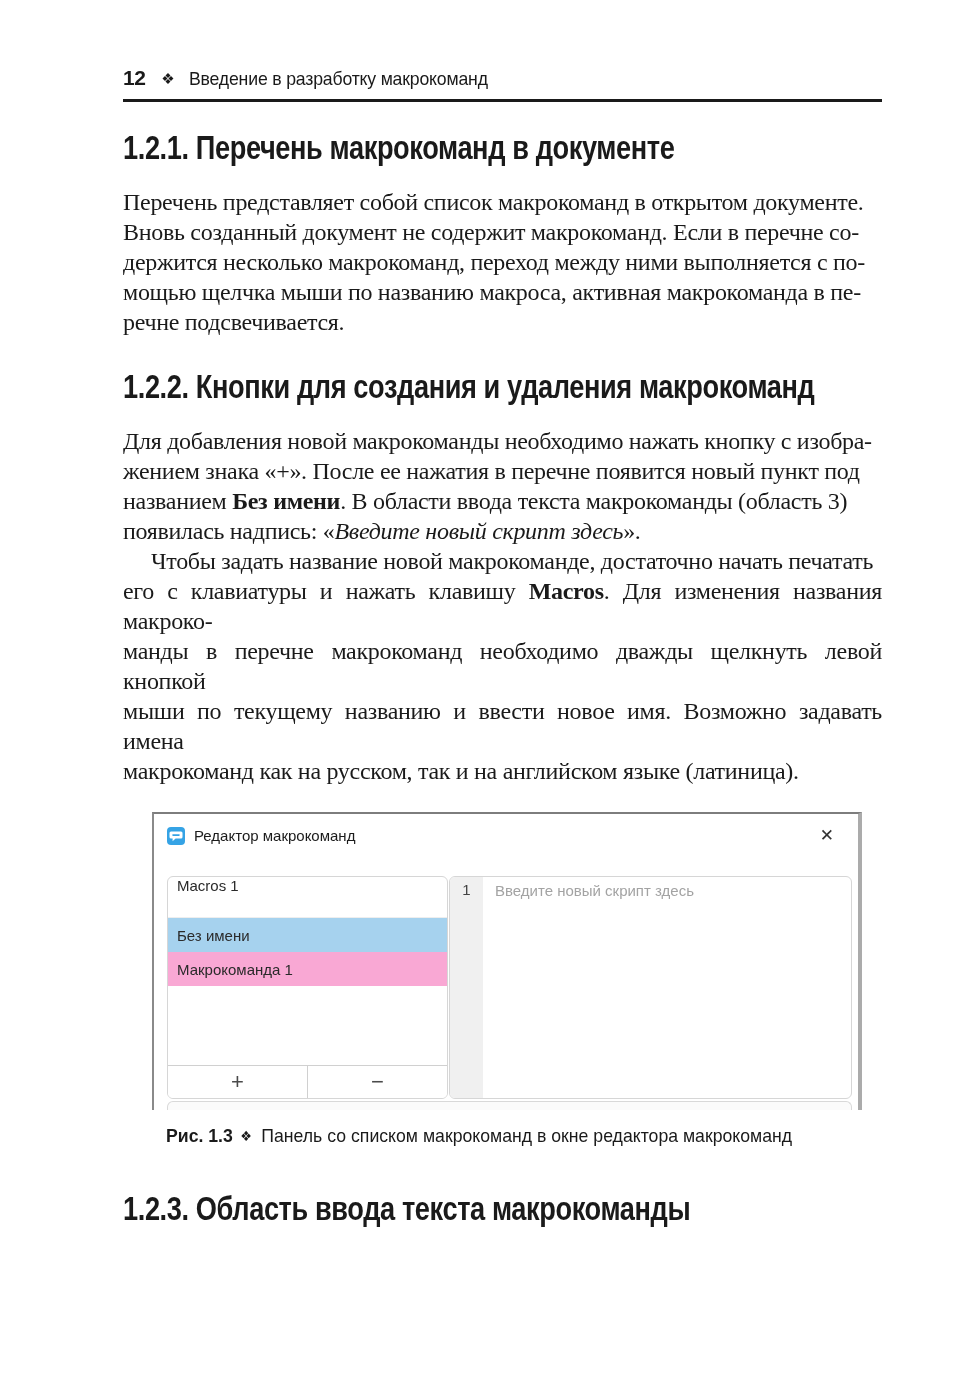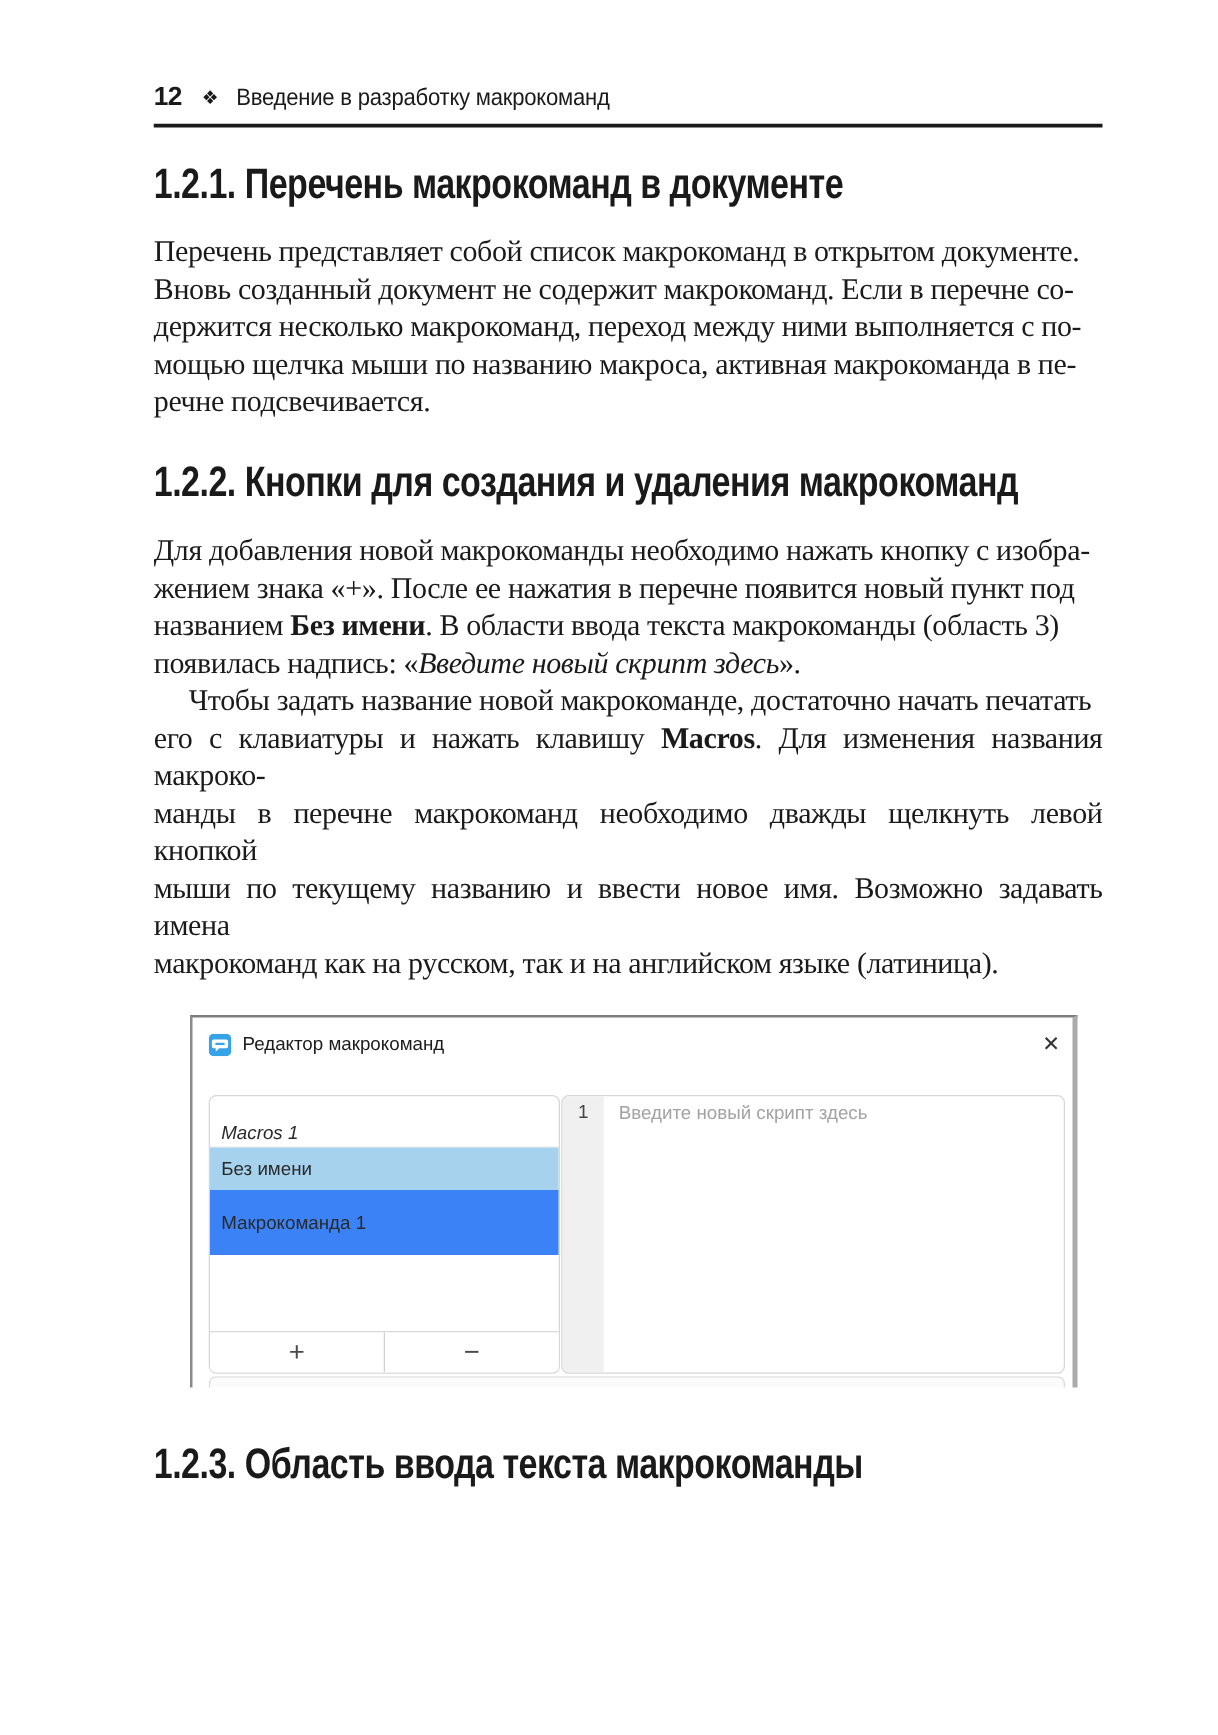--- a/index.html
+++ b/index.html
@@ -30,32 +30,32 @@
   p.cont  { margin-top:0; }
   p.body .b { font-weight:700; }
   p.body .i { font-style:italic; }
   .indent { text-indent:28px; }
 
   
   figure { margin:26px 0 0 0; }
   .win { width:710px; margin-left:29px; background:#fff;
          border-top:2px solid #7d7d7d; border-left:2px solid #8a8a8a;
          border-right:4px solid #ababab; font-family:"Liberation Sans", sans-serif; }
-  .titlebar { display:flex; align-items:center; padding:11px 7px 0 13px; height:32px; }
+  .titlebar { display:flex; align-items:center; padding:11px 21px 0 13px; height:32px; }
   .app-icon { width:18px; height:18px; margin-right:9px; flex:0 0 auto; }
   .win-title { flex:1; font-size:15px; color:#1b1b1b; }
   .win-close { font-size:17px; color:#333; line-height:1; cursor:default; padding:1px 3px; }
 
   .win-content { display:flex; margin:30px 6px 0 13px; height:223px; }
   .maclist { width:281px; border:1px solid #d6d6d6; border-radius:6px;
              display:flex; flex-direction:column; overflow:hidden; background:#fff; }
   .mrow { font-size:15px; color:#2a2a2a; padding-left:9px; display:flex; align-items:center; }
-  .mrow.r1 { height:41px; align-items:flex-end; padding-bottom:2px; border-bottom:1px solid #eeeeee;font-style:italic; }
+  .mrow.r1 { height:41px; align-items:flex-start; padding-bottom:26px; border-bottom:1px solid #eeeeee; }
   .mrow.r2 { height:34px; background:#a6d2ee; }
-  .mrow.r3 { height:52px; background:#3b82f6; }
+  .mrow.r3 { height:34px; background:#f9a8d4; }
   .mlist-spacer { flex:1; }
   .btnrow { height:33px; border-top:1px solid #d0d0d0; display:flex; }
   .btn { flex:1; display:flex; align-items:center; justify-content:center;
          font-size:22px; color:#4a4a4a; background:#fff; }
   .btn.add { border-right:1px solid #d0d0d0; }
 
   .editor { flex:1; margin-left:1px; border:1px solid #d6d6d6; border-radius:6px;
             display:flex; overflow:hidden; background:#fff; }
   .gutter { width:33px; background:#f0f0f0; color:#444; font-size:15px;
             text-align:center; padding-top:4px; }
@@ -128,17 +128,20 @@
             <div class="btn rem">−</div>
           </div>
         </div>
         <div class="editor">
           <div class="gutter"><span>1</span></div>
           <div class="codearea">Введите новый скрипт здесь</div>
         </div>
       </div>
       <div class="bottomstrip"></div>
     </div>
+    <figcaption>
+      <span class="cond94"><span class="b">Рис. 1.3</span><span class="marker">❖</span><span>Панель со списком макрокоманд в окне редактора макрокоманд</span></span>
+    </figcaption>
   </figure>
 
   <h2 class="sec h123">1.2.3. Область ввода текста макрокоманды</h2>
 
 </div>
 
 </body></html>

